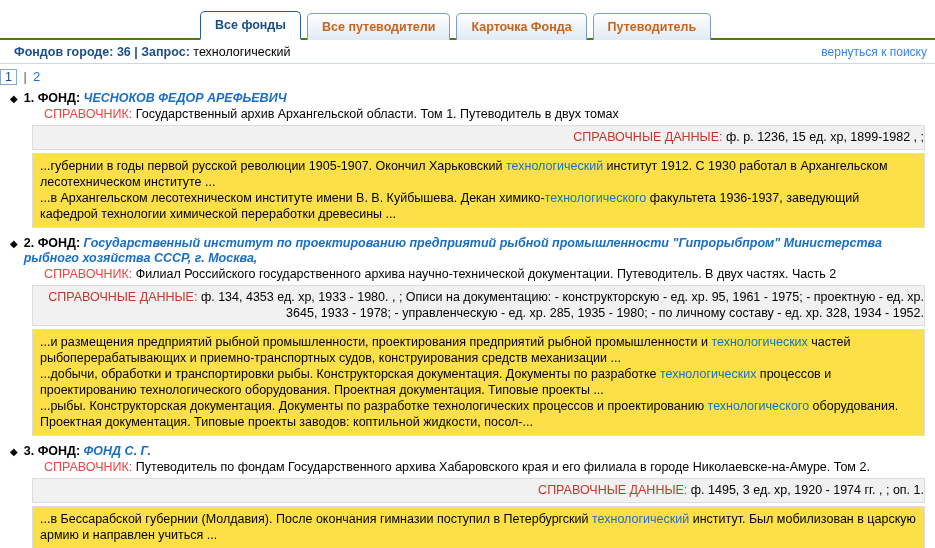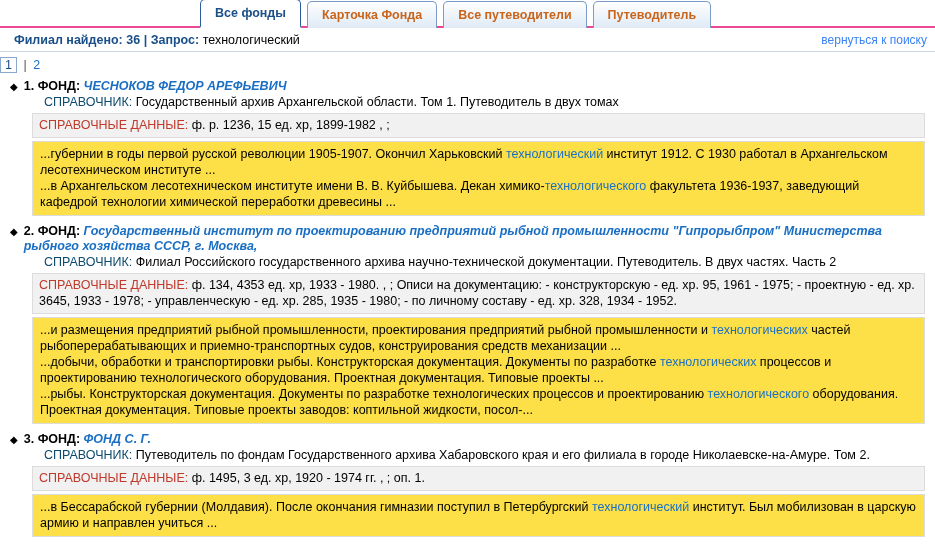--- a/index.html
+++ b/index.html
@@ -12,22 +12,22 @@
     height: 548px;
     overflow: hidden;
     font-family: "Liberation Sans", sans-serif;
     font-size: 12px;
     color: #000000;
   }
 
   
   .tabbar {
     position: relative;
-    height: 28px;
-    border-bottom: 2px solid #ec4899;
+    height: 40px;
+    border-bottom: 2px solid #4d7c0f;
     box-sizing: border-box;
     padding-left: 200px;
     background: #ffffff;
   }
   .tabs {
     display: flex;
     align-items: flex-end;
     height: 100%;
     gap: 6px;
   }
@@ -135,29 +135,30 @@
     text-decoration: none;
     cursor: pointer;
     font-style: italic;
   }
   .guide-line {
     padding-left: 34px;
     font-size: 12.5px;
     line-height: 16px;
   }
   .guide-label {
-    color: #0c4a6e;
+    color: #ef4444;
   }
   .spr-box {
     margin: 3px 0 0 22px;
     background: #f1f1f1;
     border: 1px solid #dcdcdc;
-    padding: 3px 6px 4px 6px;
+    padding: 3px 0 4px 6px;
     font-size: 12.5px;
     line-height: 16px;
+    text-align: right;
   }
   .spr-label {
     color: #c0392b;
   }
   .snip-box {
     margin: 3px 0 0 22px;
     background: #fde047;
     border: 1px solid #dcdcdc;
     padding: 4px 7px 5px 7px;
     font-size: 12.5px;
@@ -167,29 +168,29 @@
   .hl {
     color: #1a6fc4;
   }
 </style>
 </head>
 <body>
 
 <div class="tabbar">
   <div class="tabs">
     <div class="tab active">Все фонды</div>
+    <div class="tab">Все путеводители</div>
     <div class="tab">Карточка Фонда</div>
-    <div class="tab">Все путеводители</div>
     <div class="tab">Путеводитель</div>
   </div>
 </div>
 
 <div class="inforow">
   <div class="left">
-    <span>Филиал найдено:</span>
+    <span>Фондов городе:</span>
     <span>36</span>
     <span class="sep">|</span>
     <span>Запрос:</span>
     <span class="plain">технологический</span>
   </div>
   <a class="backlink">вернуться к поиску</a>
 </div>
 
 <div class="pager">
   <span class="cur">1</span>

